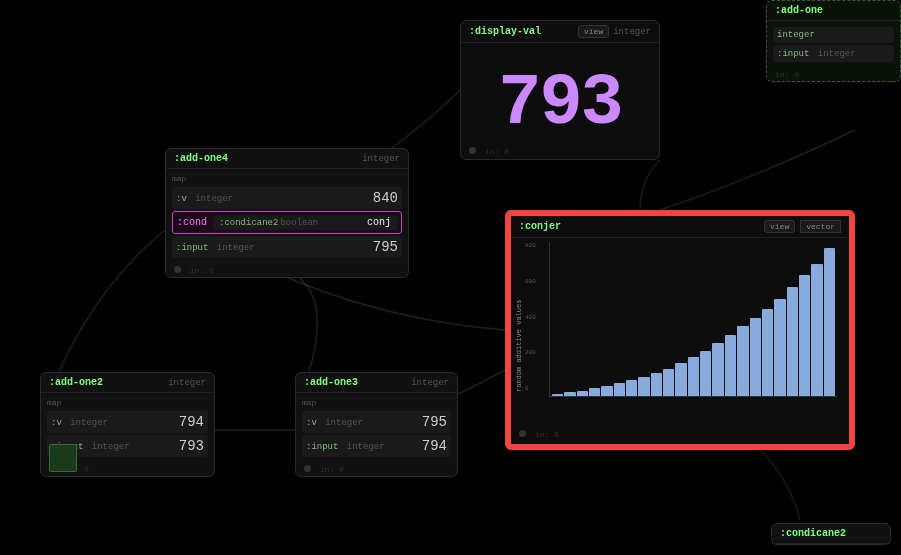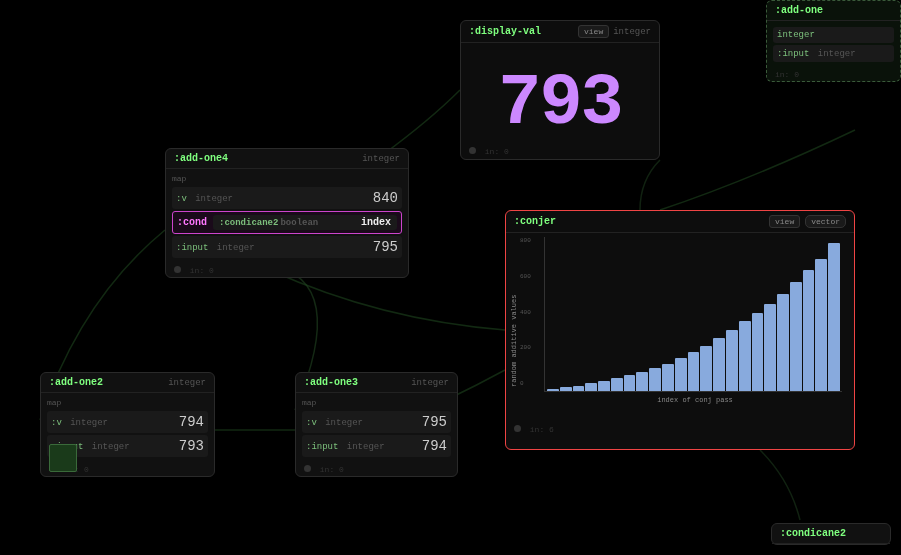--- a/index.html
+++ b/index.html
@@ -113,21 +113,20 @@
       margin: 2px 0;
       background: #1a0a1a;
       border-radius: 3px;
     }
 
     .cond-inner {
       display: flex;
       align-items: center;
       justify-content: space-between;
       width: 100%;
-      font-weight: bold;
     }
 
     .cond-left {
       color: #ff77ff;
       font-size: 10px;
     }
 
     .cond-right-box {
       background: #1a1a1a;
       border-radius: 3px;
@@ -169,21 +168,21 @@
       width: 163px;
     }
 
     
     #conjer {
       left: 505px;
       top: 210px;
       width: 350px;
       height: 240px;
       background: #0d0d0d;
-      border: 1px solid #ef4444;
+      border: 6px solid #ef4444;
     }
 
     .chart-area {
       padding: 4px 8px 2px 8px;
       height: 190px;
       position: relative;
     }
 
     
     #add-one-tr {
@@ -223,21 +222,21 @@
       border: 1px solid #333;
       border-radius: 3px;
       color: #888;
       font-size: 8px;
       padding: 1px 5px;
     }
 
     .vector-badge {
       background: #1a1a1a;
       border: 1px solid #333;
-      border-radius: 5px;
+      border-radius: 0;
       color: #888;
       font-size: 8px;
       padding: 1px 5px;
       margin-left: 2px;
     }
 
     .in-dot {
       display: inline-block;
       width: 7px;
       height: 7px;
@@ -298,21 +297,21 @@
     <div class="node-row">
       <span><span class="node-row-label">:v</span><span class="node-row-type"> integer</span></span>
       <span class="node-row-value">840</span>
     </div>
 
     <div class="node-row-highlight">
       <div class="cond-inner">
         <span class="cond-left">:cond</span>
         <div class="cond-right-box">
           <span><span class="cond-right-label">:condicane2</span><span class="cond-right-type">boolean</span></span>
-          <span class="cond-value">index</span>
+          <span class="cond-value">conj</span>
         </div>
       </div>
     </div>
     <div class="node-row">
       <span><span class="node-row-label">:input</span><span class="node-row-type"> integer</span></span>
       <span class="node-row-value">795</span>
     </div>
   </div>
   <div class="node-footer">
     <span class="in-dot"></span>
@@ -407,21 +406,20 @@
           <div style="background: rgb(136, 170, 221); flex: 1 1 0%; min-width: 5px; height: 70.1053px; border-radius: 1px 1px 0px 0px;"></div>
           <div style="background: rgb(136, 170, 221); flex: 1 1 0%; min-width: 5px; height: 77.8947px; border-radius: 1px 1px 0px 0px;"></div>
           <div style="background: rgb(136, 170, 221); flex: 1 1 0%; min-width: 5px; height: 87.2421px; border-radius: 1px 1px 0px 0px;"></div>
           <div style="background: rgb(136, 170, 221); flex: 1 1 0%; min-width: 5px; height: 97.3684px; border-radius: 1px 1px 0px 0px;"></div>
           <div style="background: rgb(136, 170, 221); flex: 1 1 0%; min-width: 5px; height: 109.053px; border-radius: 1px 1px 0px 0px;"></div>
           <div style="background: rgb(136, 170, 221); flex: 1 1 0%; min-width: 5px; height: 120.737px; border-radius: 1px 1px 0px 0px;"></div>
           <div style="background: rgb(136, 170, 221); flex: 1 1 0%; min-width: 5px; height: 132.421px; border-radius: 1px 1px 0px 0px;"></div>
           <div style="background: rgb(136, 170, 221); flex: 1 1 0%; min-width: 5px; height: 148px; border-radius: 1px 1px 0px 0px;"></div>
         </div>
 
-      <div style="text-align:center;font-size:7px;color:#888;margin-top:4px;margin-left:30px;">index of conj pass</div>
     </div>
   </div>
   <div class="node-footer">
     <span class="in-dot"></span>
     <span>in: 6</span>
   </div>
 </div>
 
 <div class="node-card" id="add-one-tr">
   <div class="node-header">

